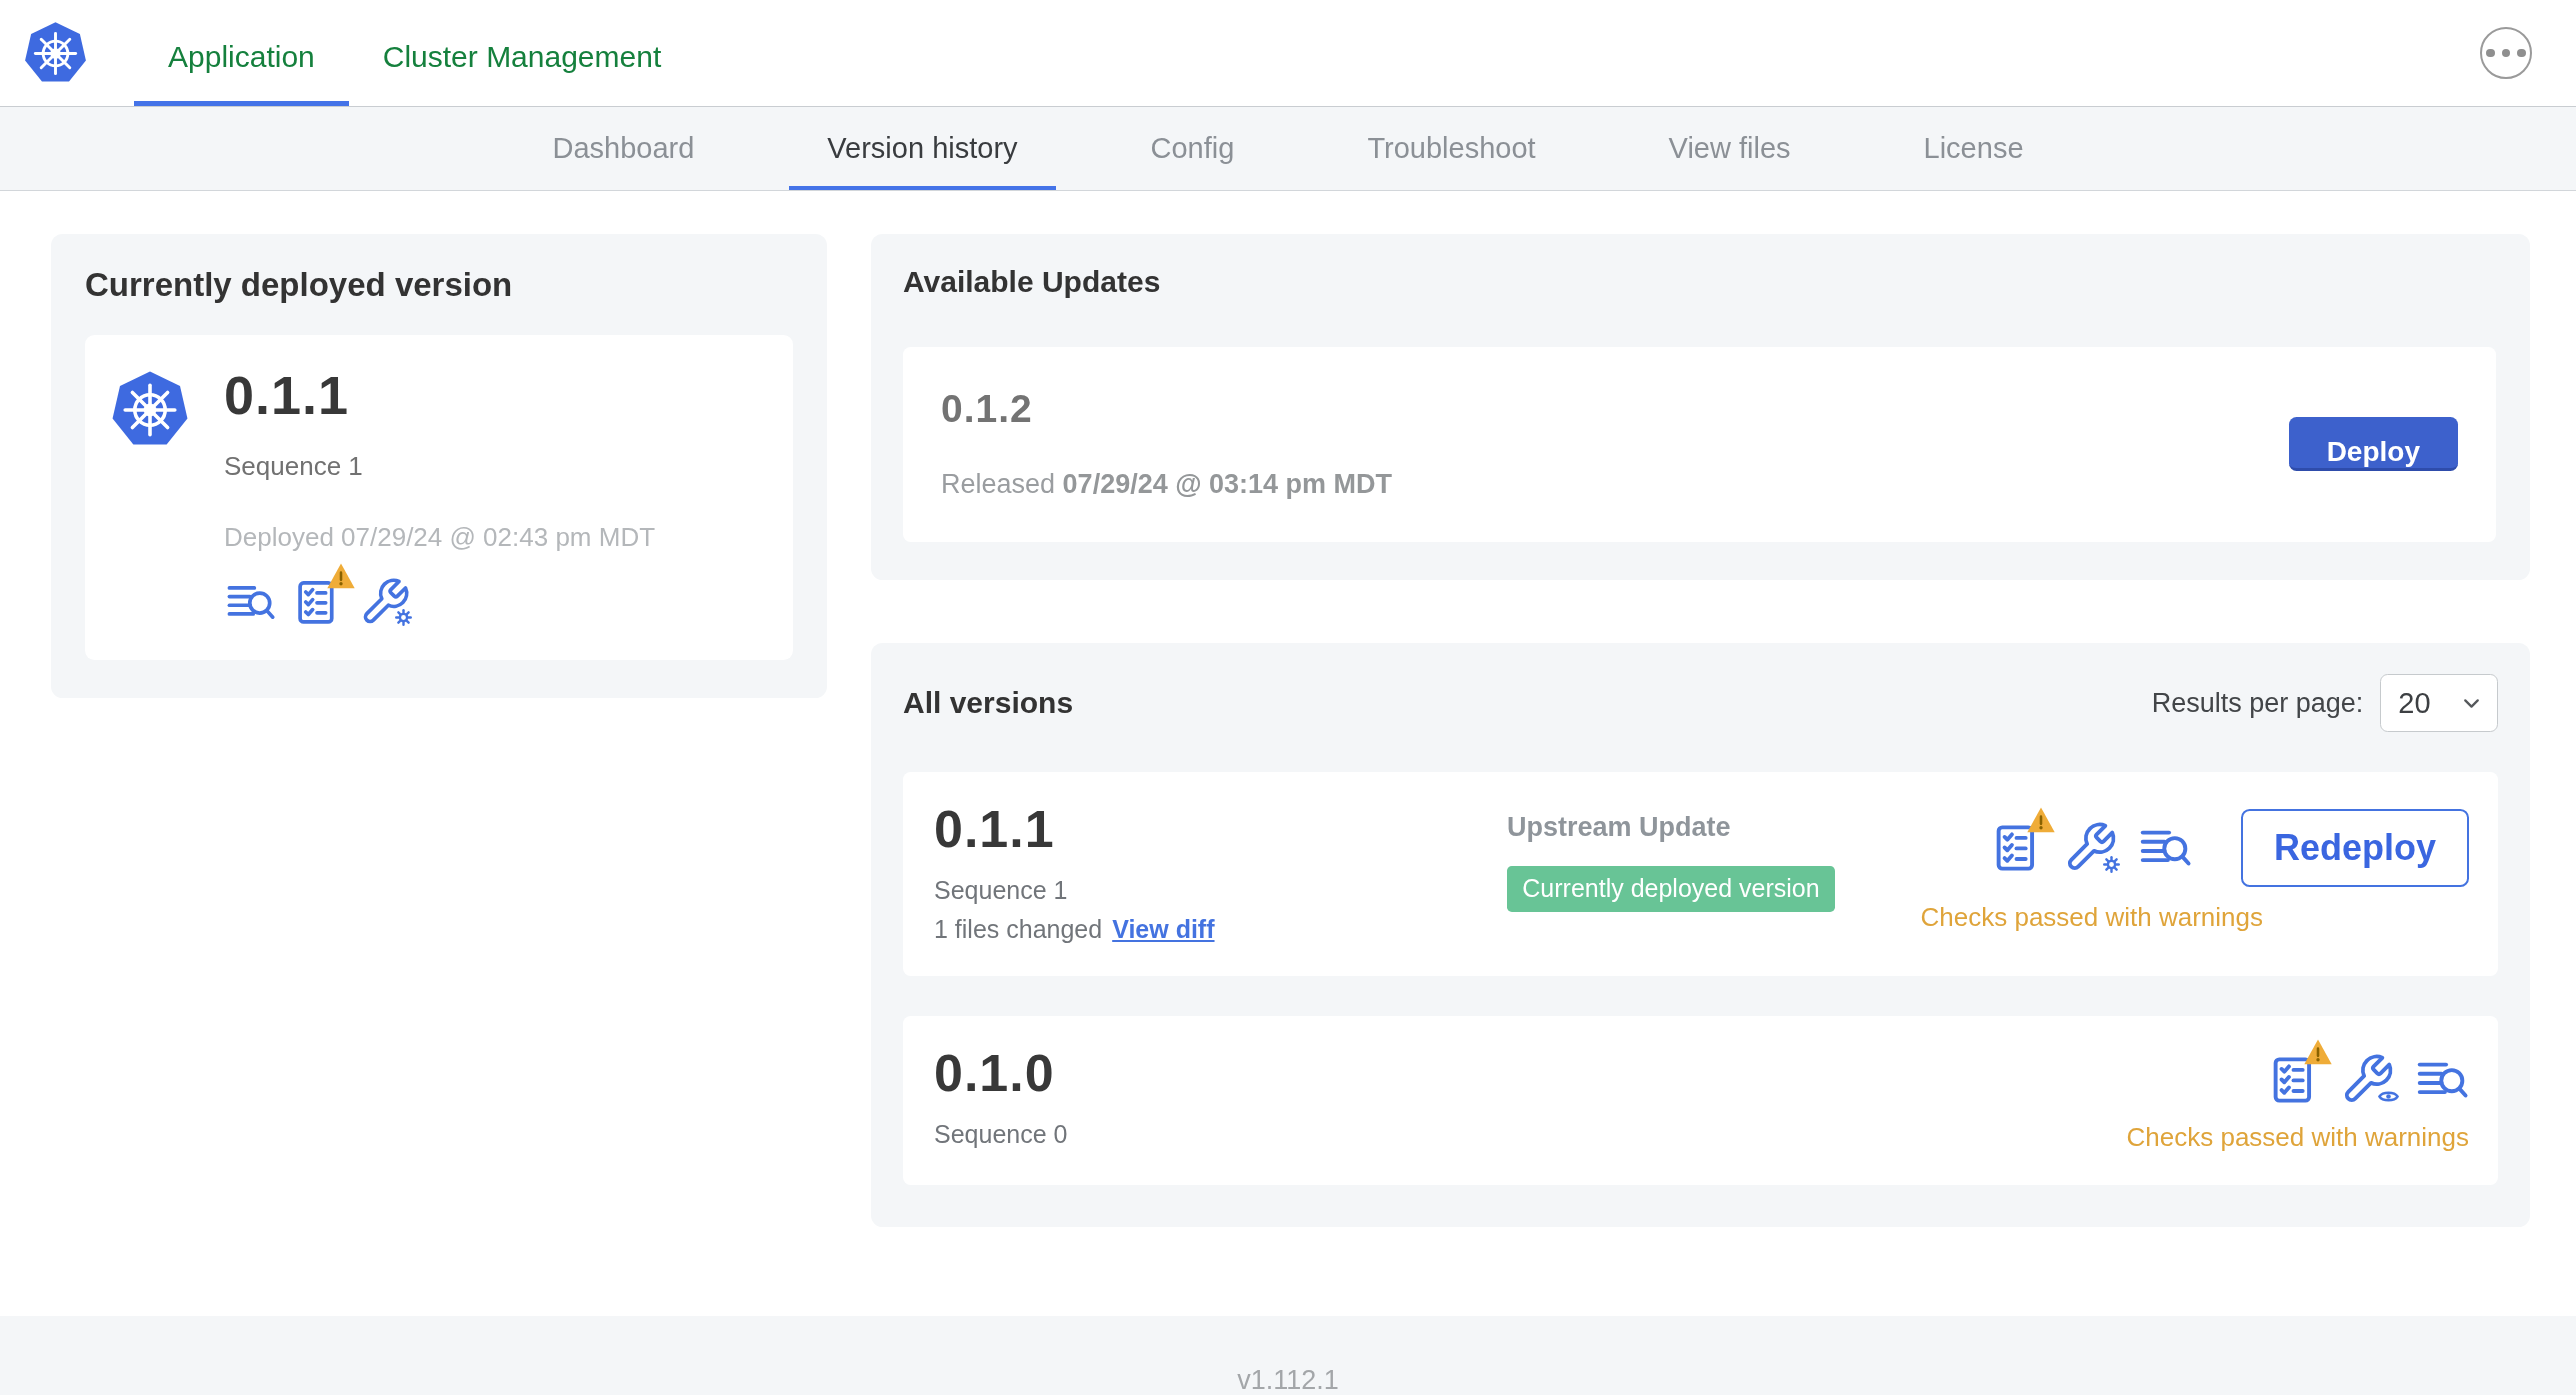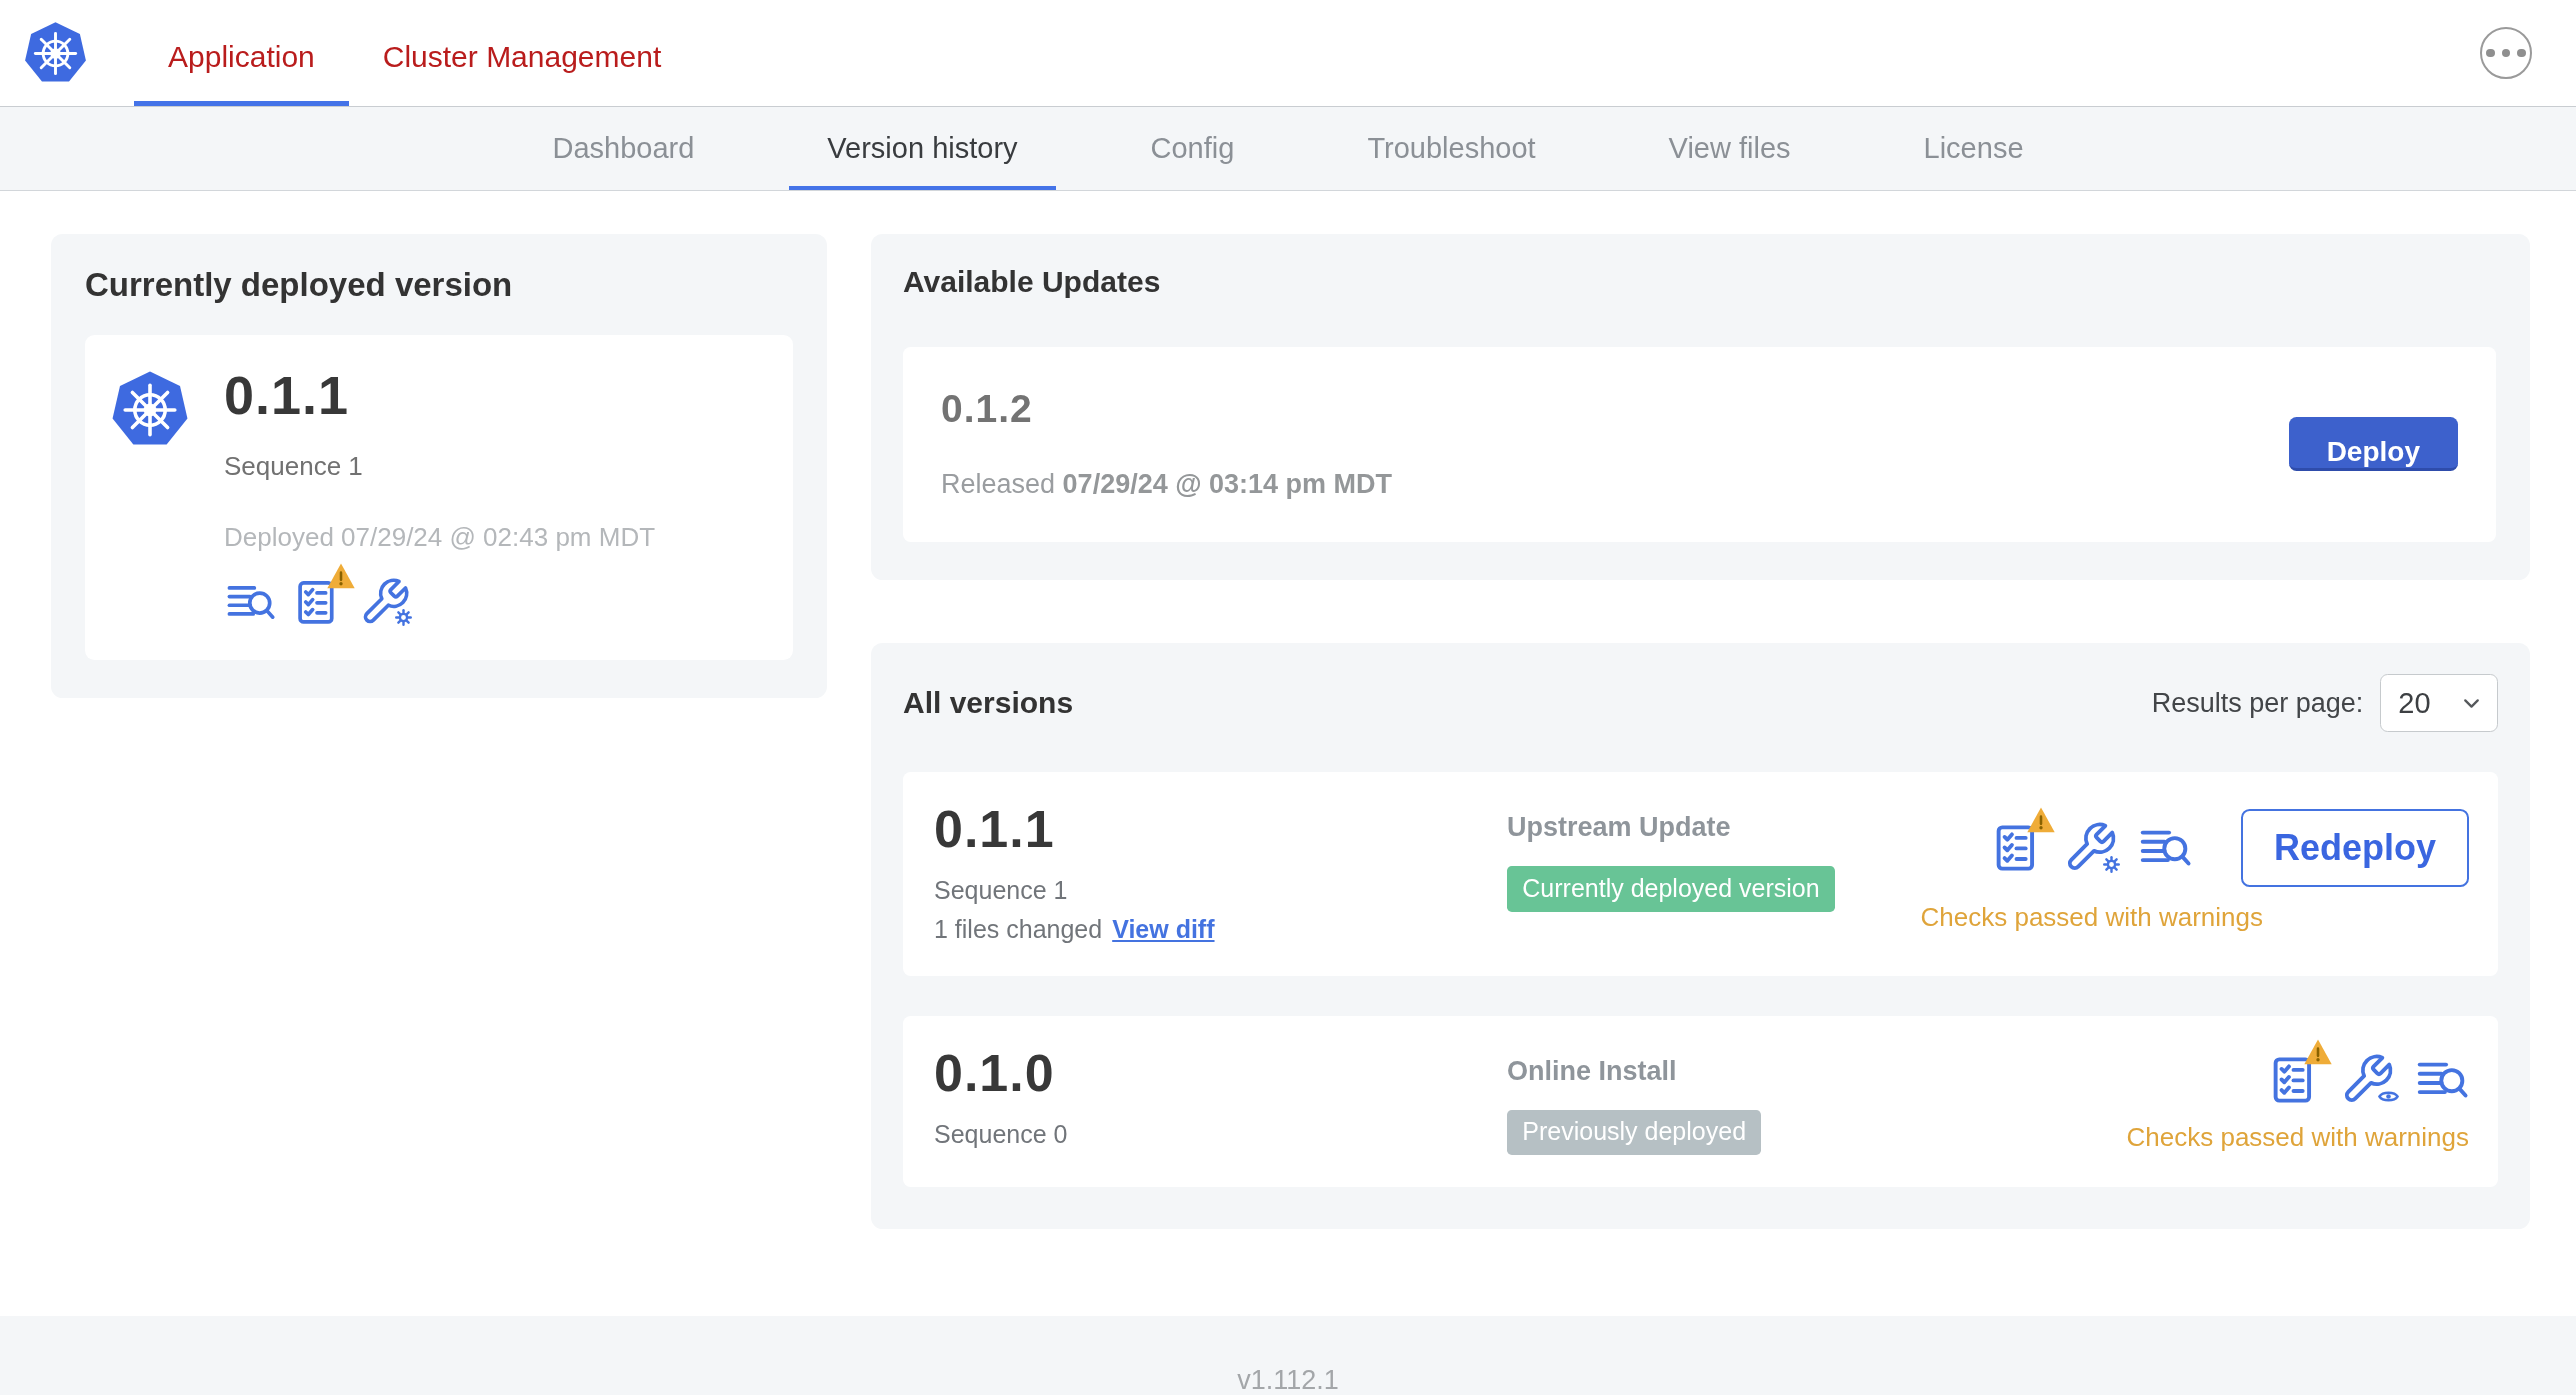--- a/index.html
+++ b/index.html
@@ -5,21 +5,21 @@
   * { margin:0; padding:0; box-sizing:border-box; }
   html,body { background:#fff; }
   body { font-family:"Liberation Sans", sans-serif; color:#383838; }
   .page { width:2576px; height:1396px; display:flex; flex-direction:column; overflow:hidden; background:#fff; }
 
   
   .header { height:107px; background:#fff; border-bottom:1px solid #c9cdd1; display:flex; align-items:stretch; position:relative; flex:0 0 auto; }
   .logo-wrap { display:flex; align-items:center; padding:0 27px 0 23px; }
   .logo-wrap svg { width:65px; height:65px; display:block; }
   .hdr-tabs { display:flex; align-items:stretch; margin-left:19px; }
-  .hdr-tab { display:flex; align-items:center; padding:12px 34px 0 34px; font-size:30px; color:#b91c1c; border-bottom:5.7px solid transparent; cursor:pointer; }
+  .hdr-tab { display:flex; align-items:center; padding:12px 34px 0 34px; font-size:30px; color:#15803d; border-bottom:5.7px solid transparent; cursor:pointer; }
   .hdr-tab.active { border-bottom-color:#4473e8; }
   .more-btn { position:absolute; right:44px; top:27px; width:52px; height:52px; border-radius:50%; border:2.4px solid #9a9a9a; display:flex; align-items:center; justify-content:center; gap:6.7px; background:#fff; cursor:pointer; }
   .more-btn i { width:8.6px; height:8.6px; border-radius:50%; background:#8f8f8f; display:block; }
 
   
   .subnav { height:84px; background:#f4f6f8; border-bottom:1px solid #d2d6da; display:flex; justify-content:center; align-items:stretch; gap:57px; flex:0 0 auto; }
   .sub-tab { display:flex; align-items:center; padding:4.8px 38px 0 38px; font-size:29px; color:#8b9096; border-bottom:4.8px solid transparent; cursor:pointer; }
   .sub-tab.active { color:#393c3f; font-weight:400; border-bottom-color:#4473e8; }
 
   
@@ -290,24 +290,20 @@
             </div>
             <div class="checks under-icons">Checks passed with warnings</div>
           </div>
         </div>
 
         <div class="vrow">
           <div class="vrow-left">
             <div class="vrow-version">0.1.0</div>
             <div class="vrow-seq">Sequence 0</div>
           </div>
-          <div class="vrow-mid">
-            <div class="vrow-source">Online Install</div>
-            <span class="badge" style="background-color: rgb(182, 192, 196);">Previously deployed</span>
-          </div>
           <div class="vrow-right">
             <div class="vrow-actions">
               <span class="icon-wrap">
                 <svg class="ic" viewBox="0 0 24 24">
                   <rect x="4.2" y="3.2" width="14.6" height="18" rx="1.6"></rect>
                   <path d="M6.8 7.4l1.2 1.2 2-2.3"></path>
                     <line x1="12" y1="7.8" x2="16" y2="7.8"></line>
                   <path d="M6.8 12l1.2 1.2 2-2.3"></path>
                     <line x1="12" y1="12.4" x2="16" y2="12.4"></line>
                   <path d="M6.8 16.6l1.2 1.2 2-2.3"></path>

